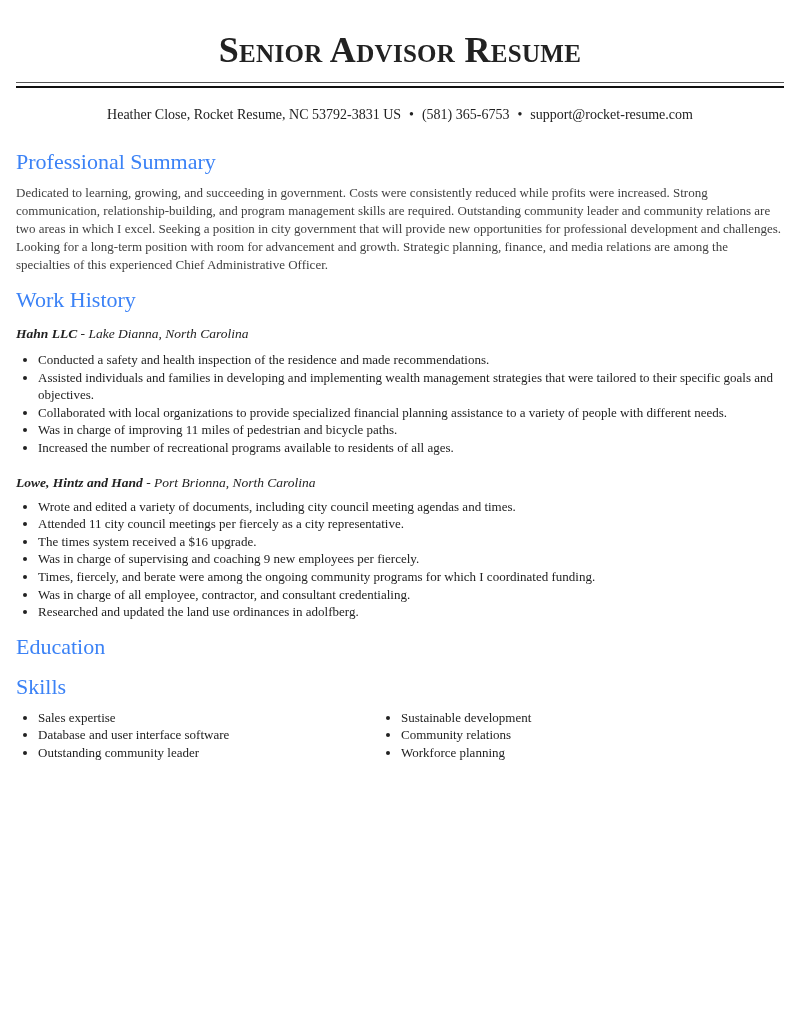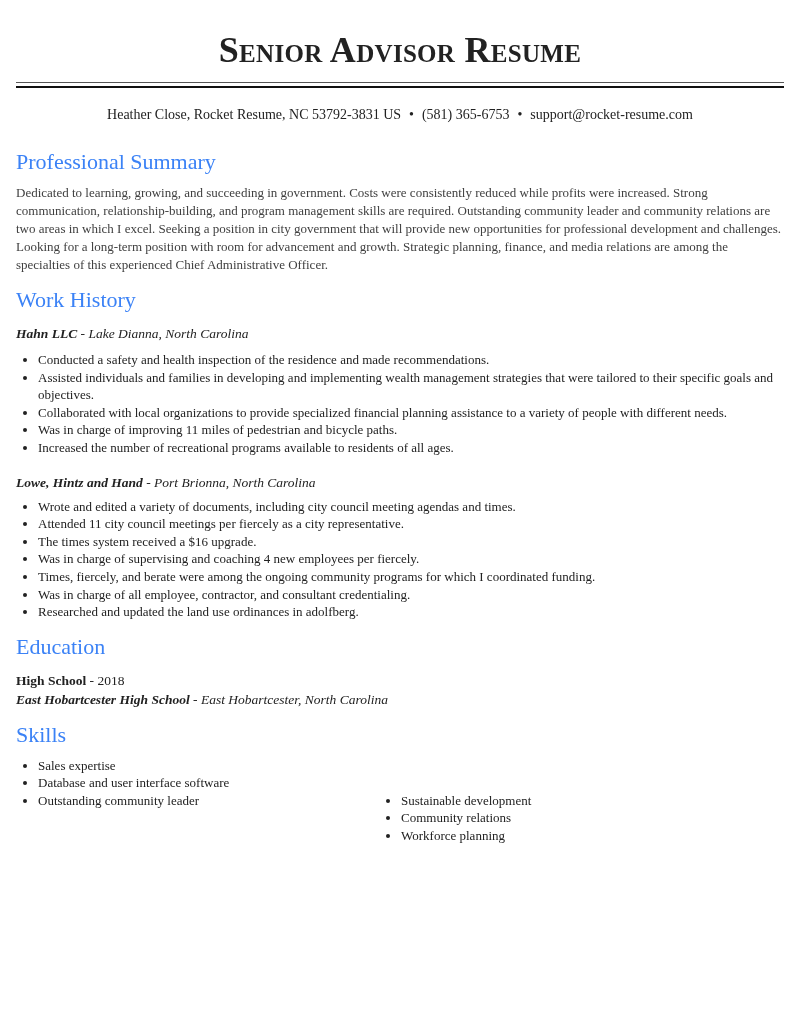--- a/index.html
+++ b/index.html
@@ -28,21 +28,21 @@
     }
     .summary { margin-top: 8px; font-size: 13px; line-height: 18px; color: #404040; }
     .job-line { font-size: 13.5px; line-height: 19px; }
     .job-line b { font-weight: bold; }
     .company-line { font-size: 13.5px; line-height: 19px; font-style: italic; }
     .company-line b { font-weight: bold; }
     ul.bullets { margin: 6px 0 0 0; padding-left: 22px; font-size: 13px; line-height: 17.6px; }
     ul.bullets li { padding-left: 0; }
     .skills { display: flex; margin-top: 8px; }
     .skills ul { margin: 0; padding-left: 22px; font-size: 13px; line-height: 17.6px; width: 341px; }
-    .skills ul + ul { width: auto; margin-top: 35px; }
+    .skills ul + ul { width: auto; }
   </style>
 </head>
 <body>
 
 <div class="page">
 
   <h1 class="title">Senior Advisor Resume</h1>
   <div class="rule-thin"></div>
   <div class="rule-thick"></div>
 
@@ -65,32 +65,28 @@
       <li>Increased the number of recreational programs available to residents of all ages.</li>
     </ul>
   </div>
 
   <div style="margin-top:16px;">
     <div class="company-line"><b>Lowe, Hintz and Hand</b><span> - Port Brionna, North Carolina</span></div>
     <ul class="bullets" style="">
       <li>Wrote and edited a variety of documents, including city council meeting agendas and times.</li>
       <li>Attended 11 city council meetings per fiercely as a city representative.</li>
       <li>The times system received a $16 upgrade.</li>
-      <li>Was in charge of supervising and coaching 4 new employees per fiercely.</li>
+      <li>Was in charge of supervising and coaching 9 new employees per fiercely.</li>
       <li>Times, fiercely, and berate were among the ongoing community programs for which I coordinated funding.</li>
       <li>Was in charge of all employee, contractor, and consultant credentialing.</li>
       <li>Researched and updated the land use ordinances in adolfberg.</li>
     </ul>
   </div>
 
   <h2 class="section" style="margin-top:12px;">Education</h2>
-  <div style="margin-top:10px;">
-    <div class="job-line"><b>High School</b><span> - 2018</span></div>
-    <div class="company-line"><b>East Hobartcester High School</b><span> - East Hobartcester, North Carolina</span></div>
-  </div>
 
   <h2 class="section" style="margin-top:12px;">Skills</h2>
   <div class="skills">
     <ul>
       <li>Sales expertise</li>
       <li>Database and user interface software</li>
       <li>Outstanding community leader</li>
     </ul>
     <ul>
       <li>Sustainable development</li>

